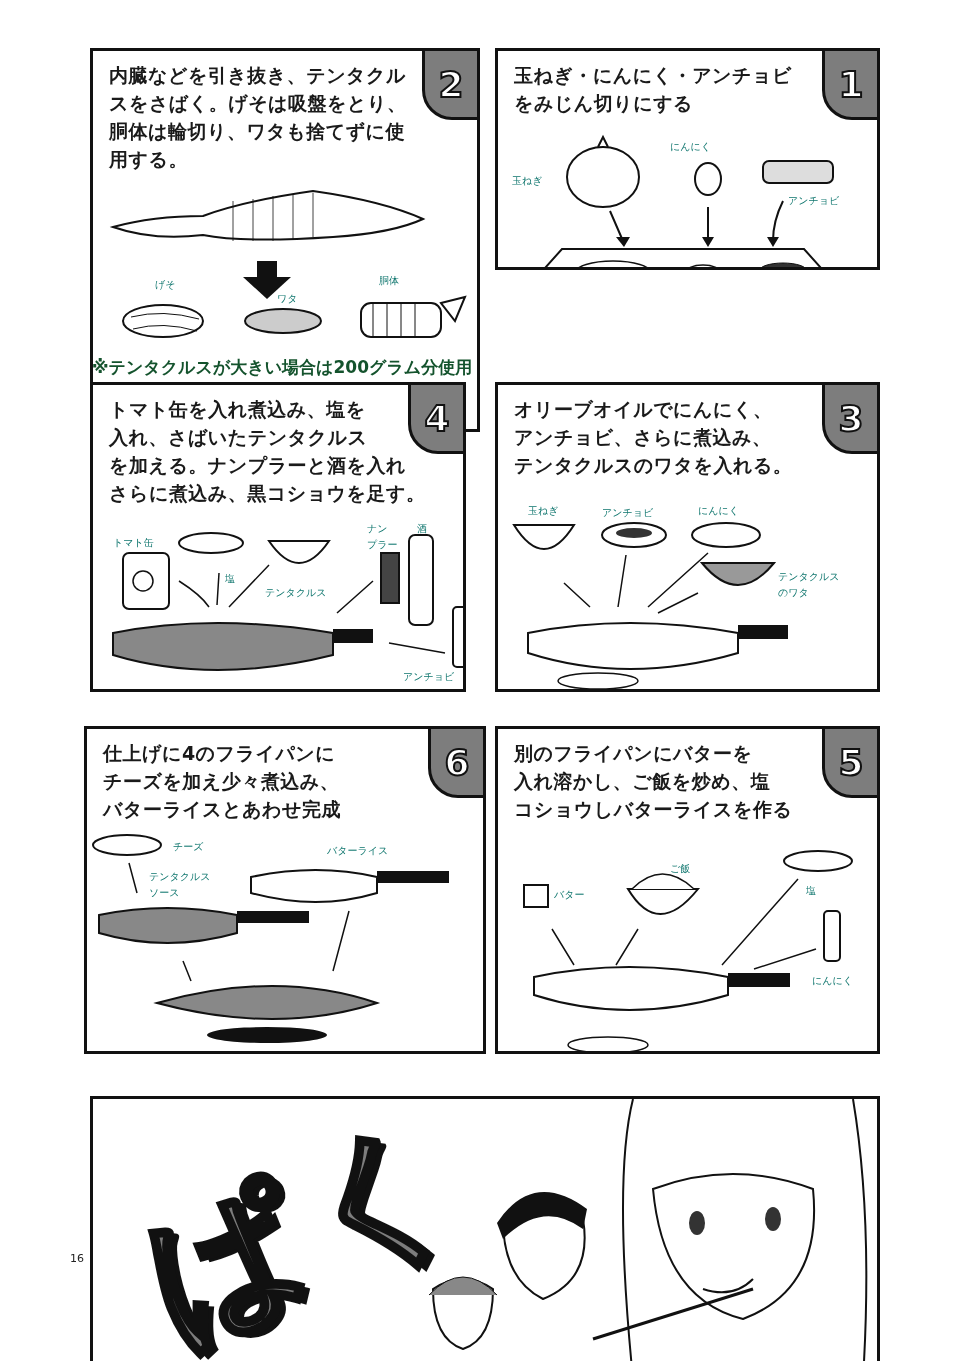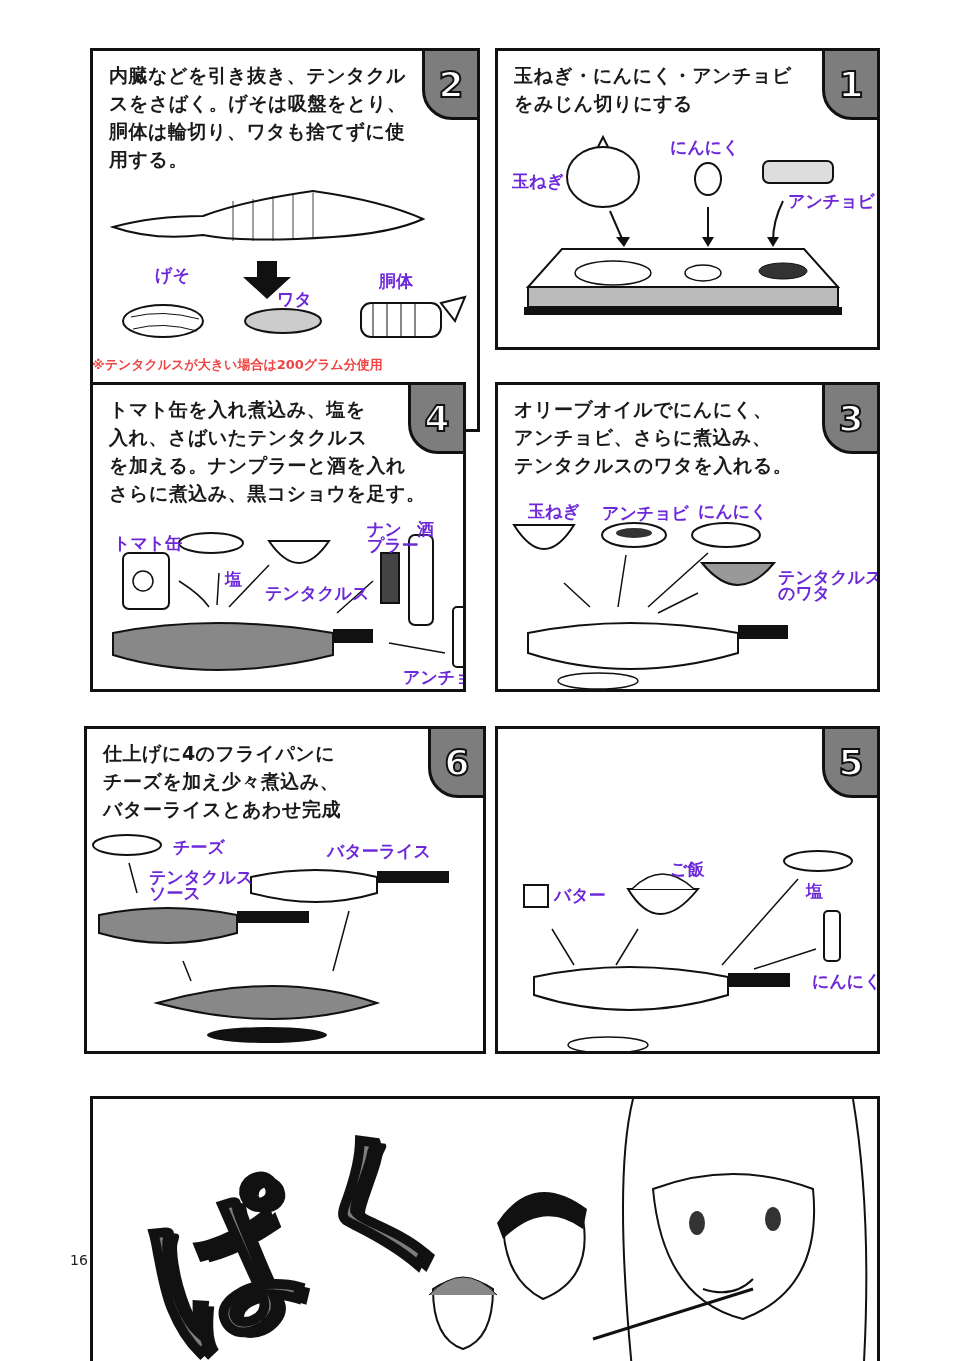--- a/index.html
+++ b/index.html
@@ -5,23 +5,23 @@
   html, body { margin: 0; padding: 0; background: #ffffff; }
   body { width: 960px; height: 1361px; position: relative; overflow: hidden;
          font-family: "DejaVu Sans", "Liberation Sans", sans-serif; color: #111; }
   .panel { position: absolute; border: 3px solid #111; background: #fff; box-sizing: border-box; overflow: hidden; }
   .panel-text { position: absolute; left: 16px; top: 10px; font-size: 19px; line-height: 28px; font-weight: bold; letter-spacing: 0.5px; white-space: pre; color: #1a1a1a; }
   .badge { position: absolute; right: -3px; top: -3px; width: 58px; height: 72px; background: #7d7d7d;
            border: 3px solid #111; border-radius: 0 0 0 30px; box-sizing: border-box;
            display: flex; align-items: center; justify-content: center; }
   .badge span { font-size: 36px; font-weight: bold; color: #fff; font-family: "DejaVu Sans", sans-serif;
                 -webkit-text-stroke: 2px #111; }
-  .lbl { position: absolute; font-size: 17px; font-weight: bold; white-space: pre; line-height: 16px; color: #6d28d9; }
-  .note { position: absolute; left: 92px; top: 356px; font-size: 13px; font-weight: bold; color: #ef4444; }
-  .page-num { position: absolute; left: 70px; top: 1252px; font-size: 14px; color: #222; }
+  .lbl { position: absolute; font-size: 10px; font-weight: normal; white-space: pre; line-height: 16px; color: #0f766e; }
+  .note { position: absolute; left: 92px; top: 356px; font-size: 17px; font-weight: bold; color: #14532d; }
+  .page-num { position: absolute; left: 70px; top: 1252px; font-size: 11px; color: #222; }
   svg { position: absolute; overflow: visible; }
   .final { position: absolute; left: 90px; top: 1096px; width: 790px; height: 280px; border: 3px solid #111; border-bottom: none; box-sizing: border-box; overflow: hidden; background:#fff; }
   .sfx { position: absolute; left: 50px; top: 30px; font-size: 150px; font-weight: bold; color: #7d7d7d;
          -webkit-text-stroke: 5px #111; transform: rotate(-22deg); letter-spacing: 10px; font-family: "DejaVu Sans", sans-serif; text-shadow: 6px 6px 0 #111; }
 </style>
 </head>
 <body>
 
 <div class="panel" style="left:90px;top:48px;width:390px;height:384px;">
   <div class="panel-text">内臓などを引き抜き、テンタクル
@@ -36,26 +36,26 @@
     <path d="M140 150 L140 190 M160 148 L160 190 M180 145 L180 190 M200 143 L200 188 M220 142 L220 186" stroke="#111" stroke-width="0.8"></path>
     <rect x="164" y="210" width="20" height="18" fill="#111"></rect>
     <polygon points="150,226 198,226 174,248" fill="#111"></polygon>
     <ellipse cx="70" cy="270" rx="40" ry="16" fill="#fff" stroke="#111" stroke-width="2"></ellipse>
     <path d="M38 266 Q70 258 106 268 M40 278 Q70 270 104 280" stroke="#111" fill="none"></path>
     <ellipse cx="190" cy="270" rx="38" ry="12" fill="#ccc" stroke="#111" stroke-width="2"></ellipse>
     <rect x="268" y="252" width="80" height="34" rx="10" fill="#fff" stroke="#111" stroke-width="2"></rect>
     <path d="M280 252 L280 286 M294 252 L294 286 M308 252 L308 286 M322 252 L322 286" stroke="#111"></path>
     <polygon points="348,252 372,246 362,270" fill="#fff" stroke="#111" stroke-width="2"></polygon>
   </svg>
-  <div class="lbl" style="left:62px;top:216px">げそ</div>
+  <div class="lbl" style="left:62px;top:226px">げそ</div>
   <div class="lbl" style="left:184px;top:240px">ワタ</div>
   <div class="lbl" style="left:286px;top:222px">胴体</div>
 </div>
 
-<div class="panel" style="left:495px;top:48px;width:385px;height:302px;">
+<div class="panel" style="left:495px;top:48px;width:385px;height:222px;">
   <div class="panel-text">玉ねぎ・にんにく・アンチョビ
 をみじん切りにする</div>
   <div class="badge">
       <span>1</span>
     </div>
   <svg width="385" height="300" style="left:0;top:0">
     <ellipse cx="105" cy="126" rx="36" ry="30" fill="#fff" stroke="#111" stroke-width="2"></ellipse>
     <path d="M100 96 L105 86 L110 96" fill="none" stroke="#111" stroke-width="2"></path>
     <ellipse cx="210" cy="128" rx="13" ry="16" fill="#fff" stroke="#111" stroke-width="2"></ellipse>
     <rect x="265" y="110" width="70" height="22" rx="6" fill="#ddd" stroke="#111" stroke-width="2"></rect>
@@ -148,20 +148,23 @@
     <ellipse cx="180" cy="306" rx="60" ry="8" fill="#111"></ellipse>
     <path d="M42 134 L50 164 M96 232 L104 252 M262 182 L246 242" stroke="#111" stroke-width="1.5" fill="none"></path>
   </svg>
   <div class="lbl" style="left:86px;top:110px">チーズ</div>
   <div class="lbl" style="left:62px;top:140px">テンタクルス
 ソース</div>
   <div class="lbl" style="left:240px;top:114px">バターライス</div>
 </div>
 
 <div class="panel" style="left:495px;top:726px;width:385px;height:328px;">
+  <div class="panel-text">別のフライパンにバターを
+入れ溶かし、ご飯を炒め、塩
+コショウしバターライスを作る</div>
   <div class="badge">
       <span>5</span>
     </div>
   <svg width="385" height="328" style="left:0;top:0">
     <rect x="26" y="156" width="24" height="22" fill="#fff" stroke="#111" stroke-width="2"></rect>
     <path d="M130 160 Q160 210 200 160 Z" fill="#fff" stroke="#111" stroke-width="2"></path>
     <path d="M134 160 Q164 130 196 160" fill="#fff" stroke="#111" stroke-width="1.5"></path>
     <ellipse cx="320" cy="132" rx="34" ry="10" fill="#fff" stroke="#111" stroke-width="2"></ellipse>
     <rect x="326" y="182" width="16" height="50" rx="4" fill="#fff" stroke="#111" stroke-width="2"></rect>
     <path d="M36 248 Q130 228 230 248 L230 266 Q130 296 36 266 Z" fill="#fff" stroke="#111" stroke-width="2"></path>

